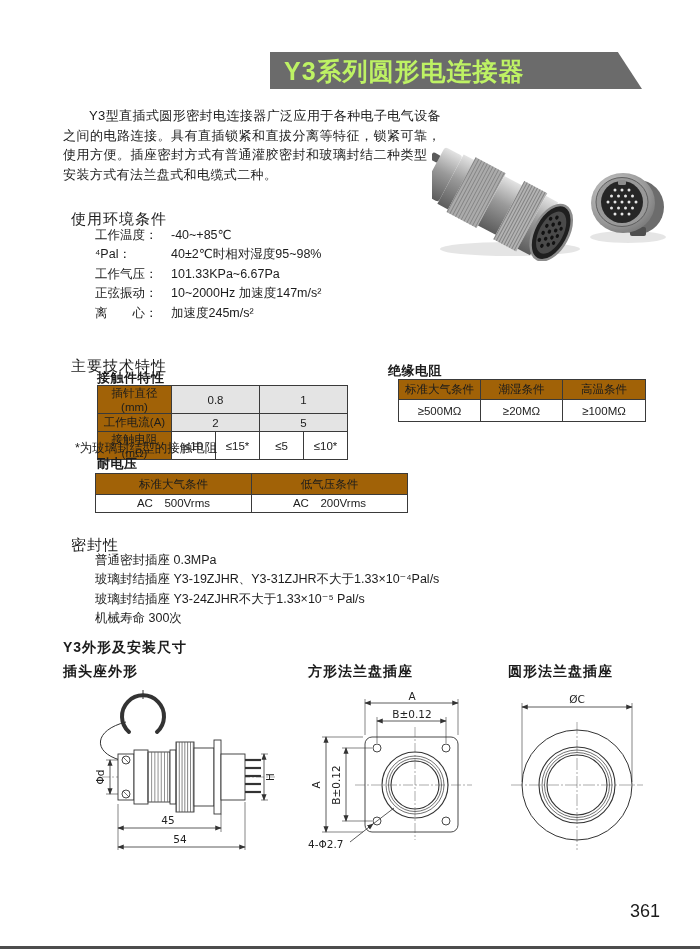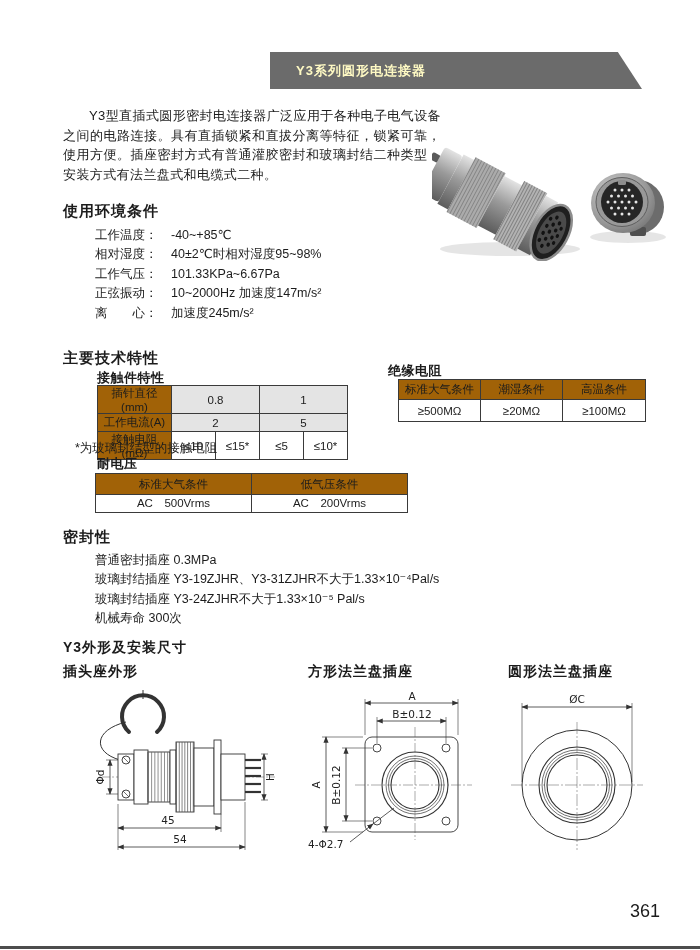--- a/index.html
+++ b/index.html
@@ -1,24 +1,24 @@
 <!DOCTYPE html>
 <html><head>
 <meta charset="utf-8">
 <style>
   html,body{margin:0;padding:0;background:#e8e8e8;}
   .sheet{position:relative;width:700px;height:950px;background:#ffffff;overflow:hidden;
          font-family:"Liberation Sans","DejaVu Sans",sans-serif;color:#1c1c1c;}
   .titlebar{position:absolute;left:270px;top:52px;width:372px;height:37px;background:#6b6b6b;
             clip-path:polygon(0 0,93.5% 0,100% 100%,0 100%);}
-  .titlebar span{display:block;padding-left:26px;line-height:38px;font-size:13px;font-weight:bold;
-                 color:#fef9c3;letter-spacing:1px;}
+  .titlebar span{display:block;padding-left:14px;line-height:38px;font-size:25px;font-weight:bold;
+                 color:#bef264;letter-spacing:1px;}
   .intro{position:absolute;left:63px;top:106px;width:378px;margin:0;font-size:13px;line-height:19.6px;
          text-indent:26px;letter-spacing:.4px;text-align:justify;}
-  .h-big{position:absolute;margin:0;font-size:15px;font-weight:bold;letter-spacing:1px;text-align:right;}
+  .h-big{position:absolute;margin:8px;font-size:15px;font-weight:normal;letter-spacing:1px;text-align:right;}
   .h-mid{position:absolute;margin:0;font-size:13px;font-weight:bold;letter-spacing:.5px;}
   .speclist{position:absolute;left:95px;top:226px;font-size:12.5px;line-height:19.4px;}
   .speclist .lbl{display:inline-block;width:76px;}
   .footnote{position:absolute;left:75px;top:440px;font-size:12.5px;}
   table.dt{position:absolute;border-collapse:collapse;table-layout:fixed;font-size:11.5px;}
   table.dt td{border:1px solid #3a3a3a;text-align:center;padding:0 2px;height:17px;overflow:hidden;}
   td.hd{background:#a16207;}
   td.sub{background:#e4e4e4;}
   .seal-lines{position:absolute;left:95px;top:551px;font-size:12.5px;line-height:19.4px;}
   .sub-label{position:absolute;margin:0;font-size:14px;font-weight:bold;letter-spacing:1px;}
@@ -113,21 +113,21 @@
         <circle cx="183" cy="81" r="1.5"></circle>
           <circle cx="190" cy="81" r="1.5"></circle>
           <circle cx="197" cy="81" r="1.5"></circle>
       </g>
     </g>
   </svg>
 
   <h2 class="h-big" style="left:63px;top:202px">使用环境条件</h2>
   <div class="speclist">
     <div><span class="lbl">工作温度：</span><span>-40~+85℃</span></div>
-    <div><span class="lbl">相对湿度：</span><span>40±2℃时相对湿度95~98%</span></div>
+    <div><span class="lbl">⁴Pal：</span><span>40±2℃时相对湿度95~98%</span></div>
     <div><span class="lbl">工作气压：</span><span>101.33KPa~6.67Pa</span></div>
     <div><span class="lbl">正弦振动：</span><span>10~2000Hz 加速度147m/s²</span></div>
     <div><span class="lbl">离　　心：</span><span>加速度245m/s²</span></div>
   </div>
 
   <h2 class="h-big" style="left:63px;top:349px">主要技术特性</h2>
   <h3 class="h-mid" style="left:97px;top:369px">接触件特性</h3>
 
   <table class="dt" style="left:97px;top:385px;width:250px">
     <colgroup>

